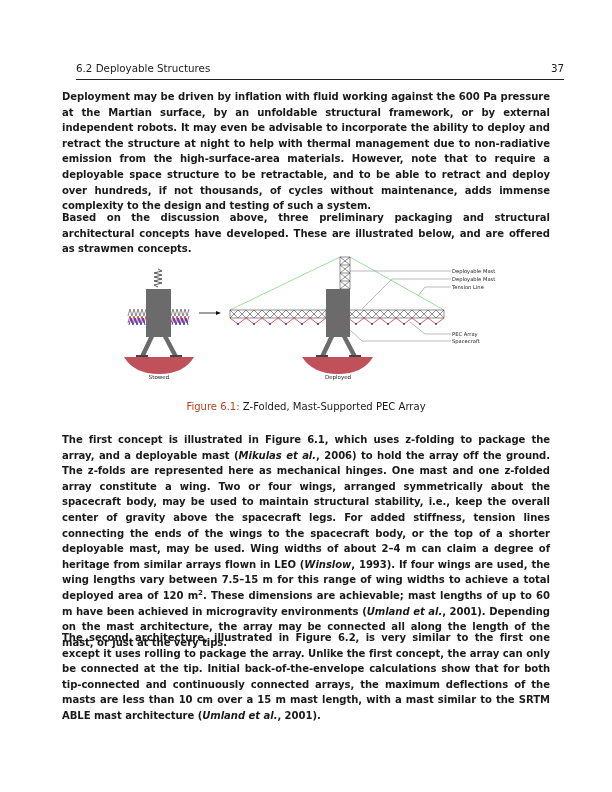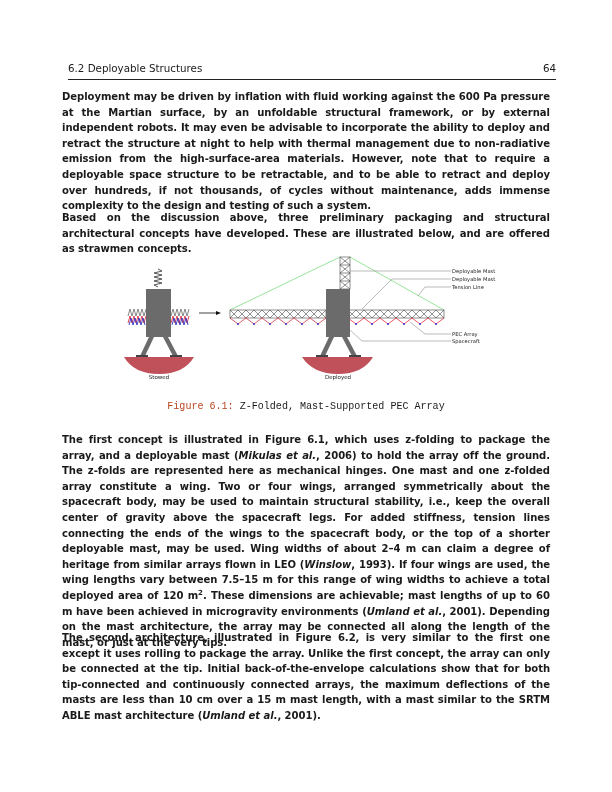--- a/index.html
+++ b/index.html
@@ -1,35 +1,35 @@
 <!DOCTYPE html>
 <html><head>
   <meta charset="utf-8">
   <style>
     html, body { margin: 0; padding: 0; background: #ffffff; }
     body { width: 612px; height: 792px; position: relative; overflow: hidden;
            font-family: "DejaVu Sans", sans-serif; color: #1a1a1a; }
-    .header { position: absolute; left: 68px; top: 62px; width: 488px; height: 17px;
+    .header { position: absolute; left: 76px; top: 62px; width: 488px; height: 17px;
               border-bottom: 0.8px solid #222; font-size: 10.3px; display: flex;
               justify-content: space-between; align-items: flex-start; gap: 36px; }
     .para { position: absolute; left: 62px; width: 488px; font-size: 10.05px;
             line-height: 15.6px; text-align: justify; margin: 0; letter-spacing: -0.05px; font-weight: bold; }
     .para i { font-style: italic; margin-top: 19px; }
     .figure { position: absolute; left: 0; top: 245px; width: 612px; height: 140px; }
     .caption { position: absolute; left: 0; width: 612px; top: 401px; text-align: center;
-               font-size: 10.05px; font-family: Liberation Mono, monospace; }
+               font-size: 10.05px; }
     .caption .fig-label { color: #b8441e; }
     svg text { font-family: "DejaVu Sans", sans-serif; }
   </style>
 </head>
 <body>
 
 <div class="header">
   <span>6.2 Deployable Structures</span>
-  <span>64</span>
+  <span>37</span>
 </div>
 
 <p class="para" style="top:89px;">Deployment may be driven by inflation with fluid working against the 600 Pa pressure at the Martian surface, by an unfoldable structural framework, or by external independent robots. It may even be advisable to incorporate the ability to deploy and retract the structure at night to help with thermal management due to non-radiative emission from the high-surface-area materials. However, note that to require a deployable space structure to be retractable, and to be able to retract and deploy over hundreds, if not thousands, of cycles without maintenance, adds immense complexity to the design and testing of such a system.</p>
 
 <p class="para" style="top:210px;">Based on the discussion above, three preliminary packaging and structural architectural concepts have developed. These are illustrated below, and are offered as strawmen concepts.</p>
 
 <div class="figure">
   <svg width="612" height="140" viewBox="0 245 612 140">
 
     <g>

